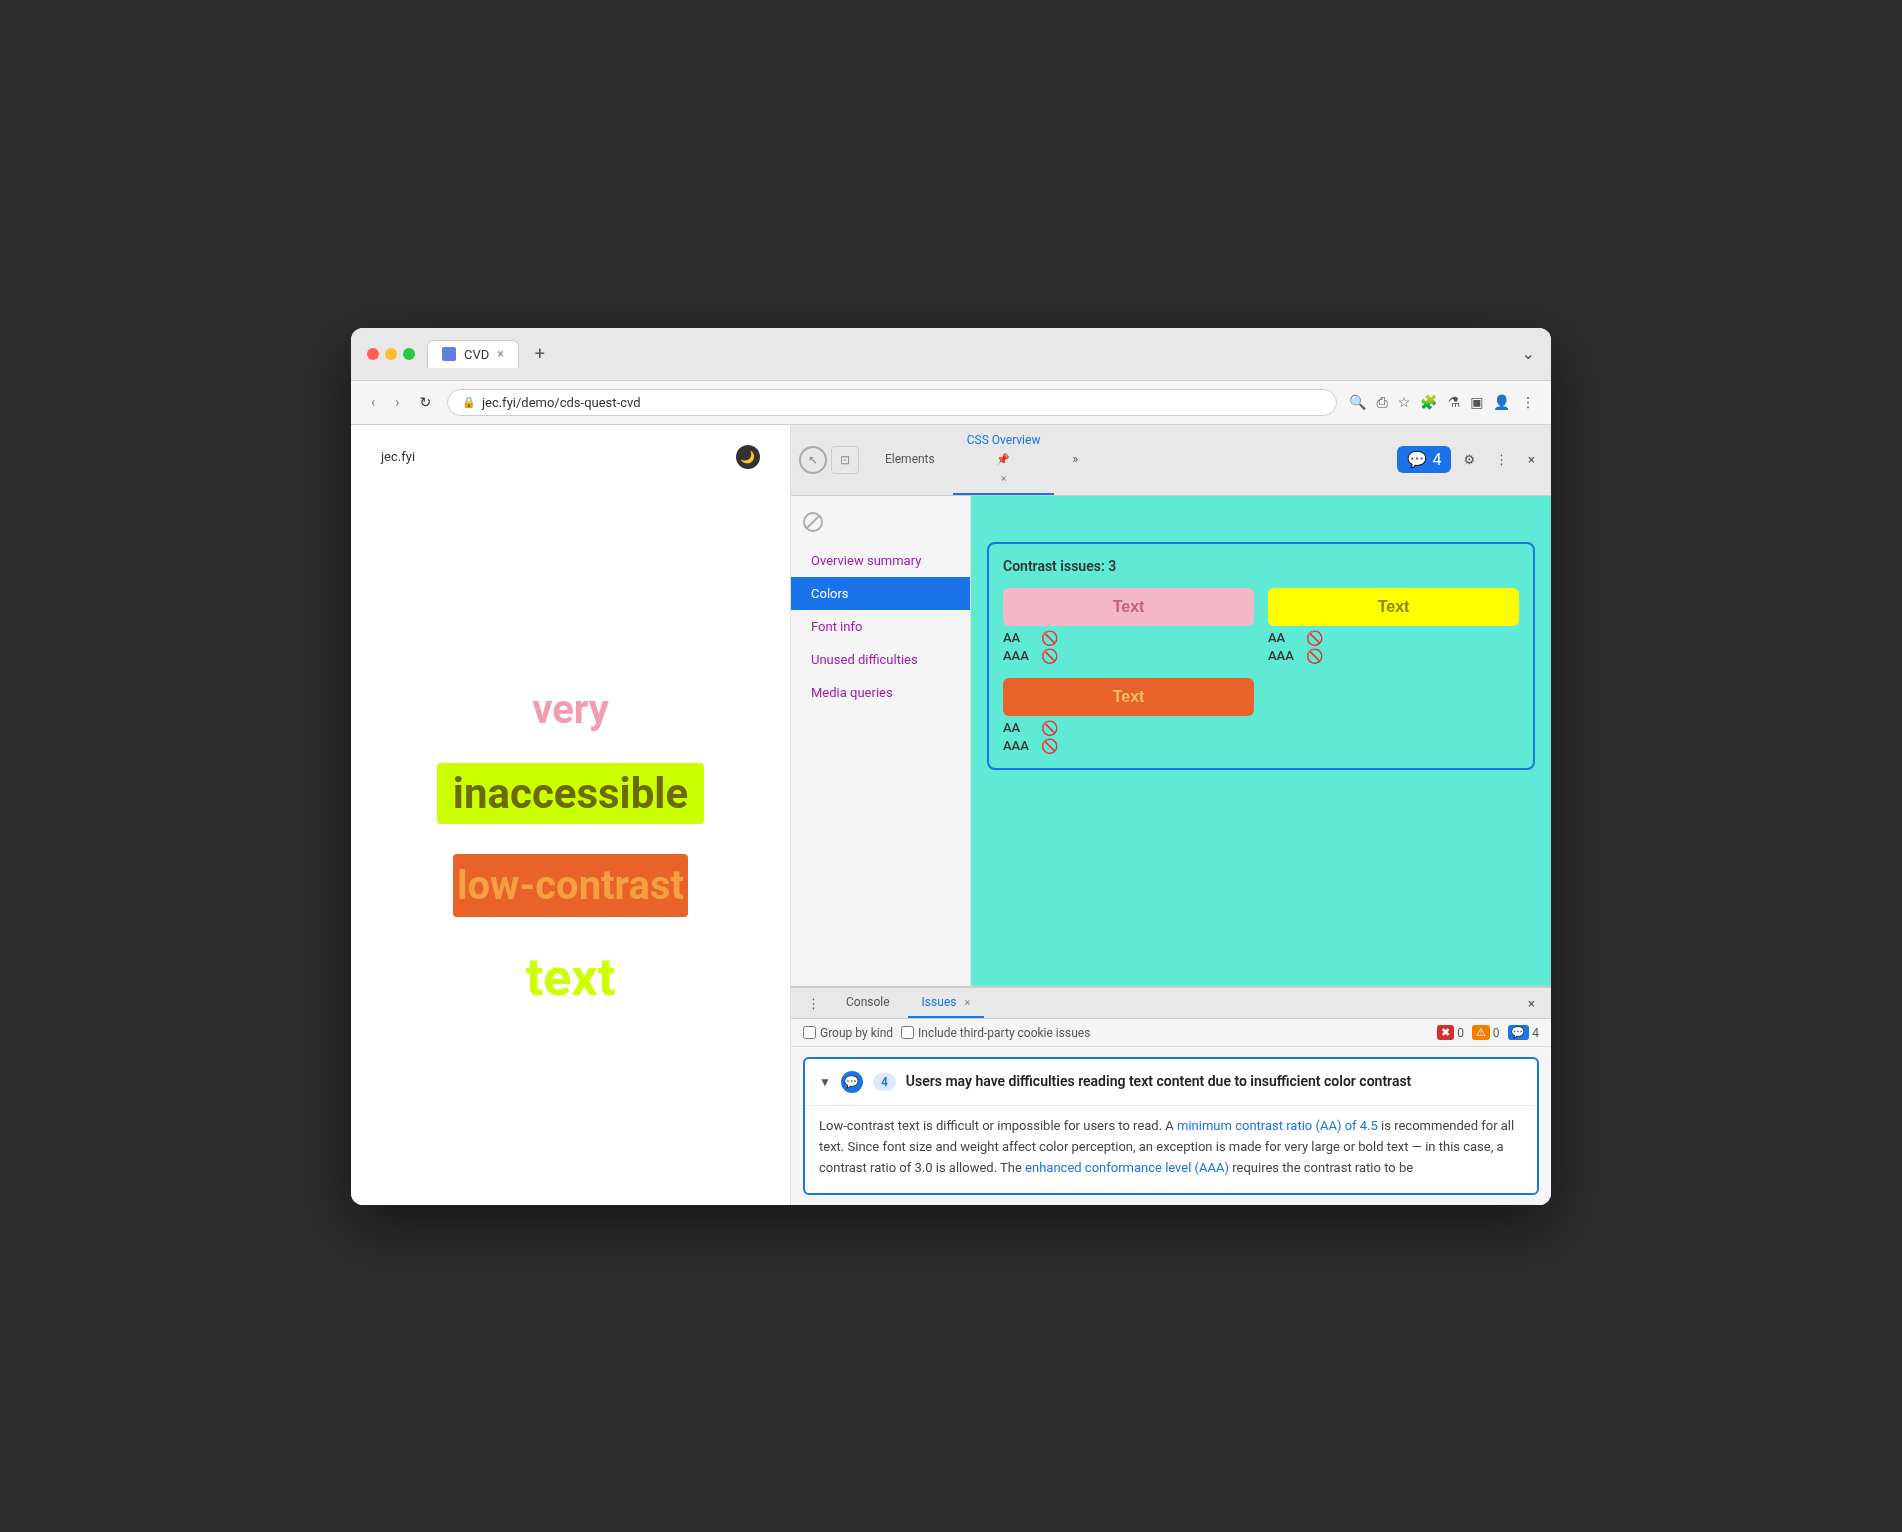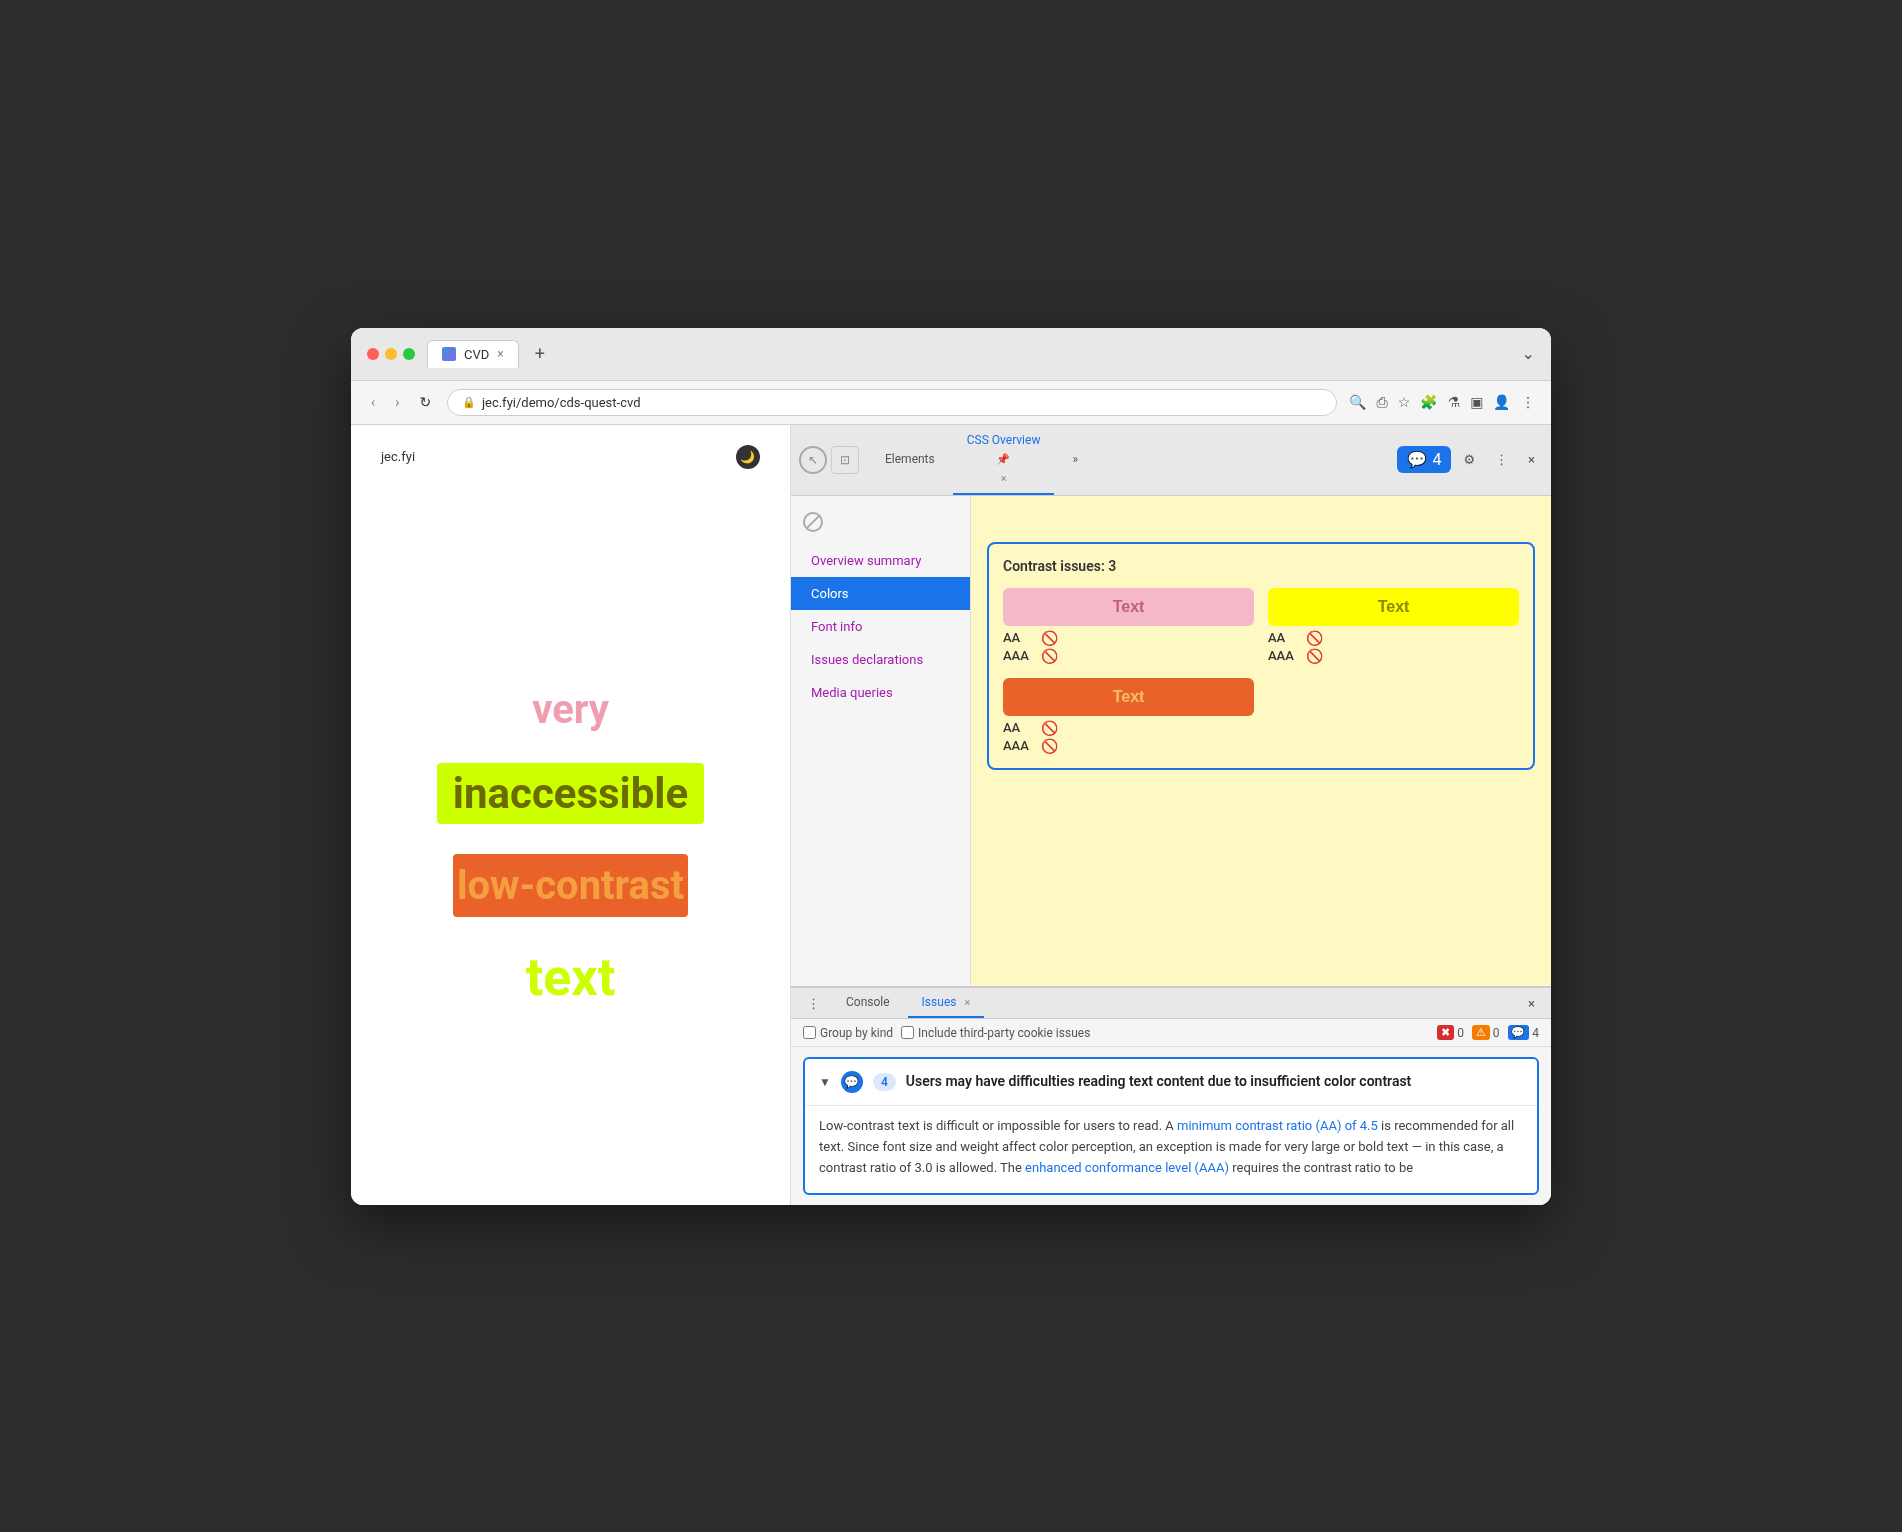--- a/index.html
+++ b/index.html
@@ -260,21 +260,21 @@
 
     .css-nav-item.active {
       background: #1a73e8;
       color: white;
     }
 
     .css-main {
       flex: 1;
       padding: 16px;
       overflow-y: auto;
-      background: #fef9c3;
+      background: #5eead4;
       position: relative;
     }
 
     
     .contrast-issues-box {
       border: 2px solid #1a73e8;
       border-radius: 8px;
       padding: 14px;
       margin-top: 30px;
     }
@@ -629,21 +629,21 @@
           <div class="css-nav-item">
             <span>Overview summary</span>
           </div>
           <div class="css-nav-item active">
             <span>Colors</span>
           </div>
           <div class="css-nav-item">
             <span>Font info</span>
           </div>
           <div class="css-nav-item">
-            <span>Issues declarations</span>
+            <span>Unused difficulties</span>
           </div>
           <div class="css-nav-item">
             <span>Media queries</span>
           </div>
         </div>
 
         <div class="css-main">
           <div class="contrast-issues-box">
             <div class="contrast-issues-title">Contrast issues: 3</div>
 

